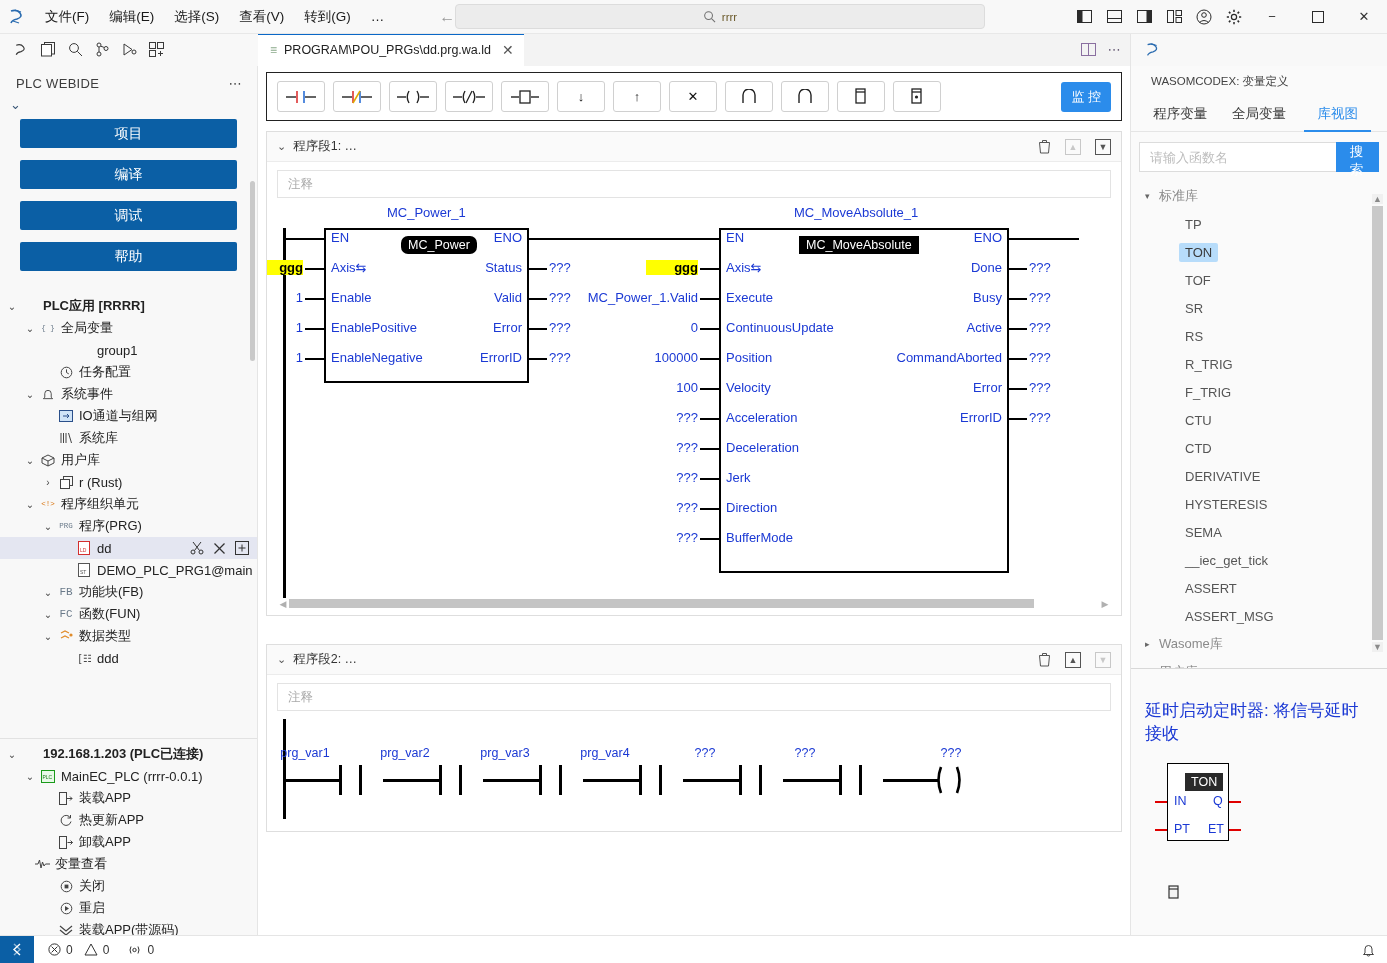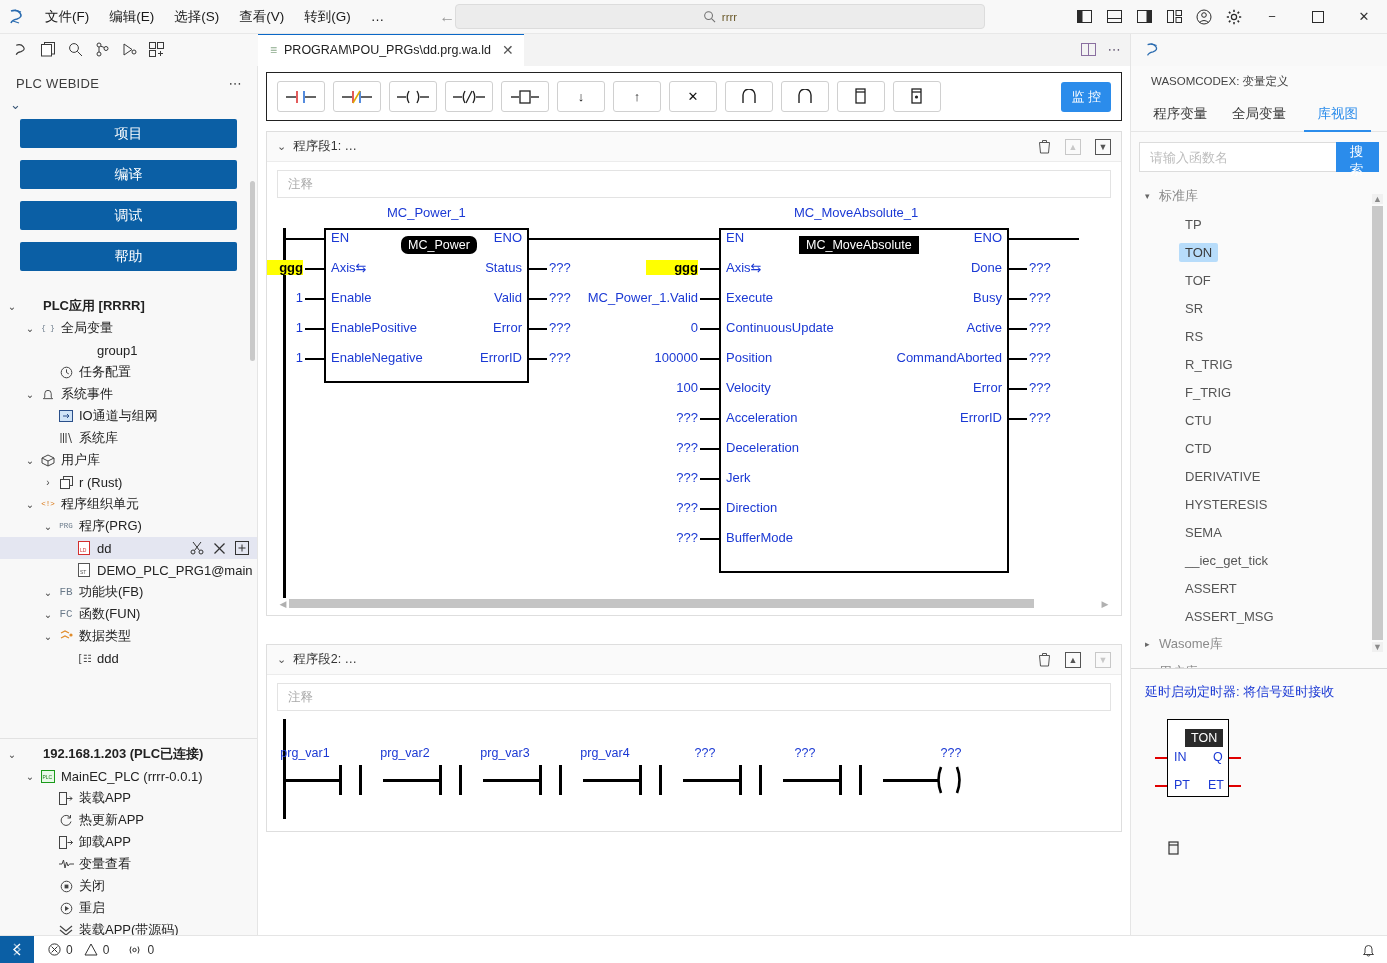--- a/index.html
+++ b/index.html
@@ -152,21 +152,21 @@
   .lib-row .caret { width:14px; color:#666; font-size:9px; }
   .lib-row.grp { color:#8a8a8a; }
   .lib-item { padding-left: 48px; }
   .lib-item .chip { display:inline-block; padding: 2px 6px; border-radius:2px; }
   .lib-item.sel .chip { background:#b7dcfa; color:#3a3a3a; }
   .lib-scroll { position:absolute; right:4px; top:16px; bottom: 16px; width:11px; }
   .lib-scroll .up, .lib-scroll .dn { color:#8a8a8a; font-size:9px; text-align:center; background:#f0f0f0;}
   .lib-scroll .bar { position:absolute; top:12px; bottom:12px; left:0; width:11px; background:#c9c9c9;}
   .rp-divider { border-top:1px solid #d8d8d8; }
   .preview { padding: 14px 14px 0 14px; }
-  .preview .desc { color:#1b39d4; font-size:13px; margin-bottom: 14px; }
+  .preview .desc { color:#1b39d4; font-size:17px; margin-bottom: 14px; margin-top: 16px; }
   .ton-wrap { position:relative; height: 120px; }
   .ton-box { position:absolute; left:22px; top:4px; width:62px; height:78px; border:1.5px solid #000; background:#fff;}
   .ton-tag { position:absolute; left:40px; top:14px; background:#2a2a2a; color:#fff; font-size:12.5px; padding:2px 6px;}
   .ton-pin { position:absolute; color:#1b39d4; font-size:12.5px;}
   .ton-wire { position:absolute; background:#e00000; height:2px; width:12px;}
   .copy-ico { margin-top: 6px; padding-left: 22px; color:#333; }
 
   
   .statusbar {
     position:absolute; bottom:0; left:0; right:0; height:28px;
@@ -553,21 +553,21 @@
         <div class="tnode" style="padding-left:40px">
           <span class="tw"></span>
           <span class="tico">
             <svg width="14" height="13" viewBox="0 0 14 13">
               <rect x="0.5" y="0.5" width="7" height="12" stroke="#444" fill="none"></rect>
               <path d="M8.5 6.5 H13.5 M11.5 4.5 L13.5 6.5 L11.5 8.5" stroke="#444" fill="none"></path>
             </svg>
           </span>
           <span class="tlbl">卸载APP</span>
         </div>
-        <div class="tnode" style="padding-left:40px">
+        <div class="tnode" style="padding-left:16px">
           <span class="tw"></span>
           <span class="tico">
             <svg width="15" height="12" viewBox="0 0 15 12">
               <path d="M0 6 H3 L4.5 2 L6 10 L7.5 4 L9 8 L10.5 6 H15" stroke="#444" fill="none"></path>
             </svg>
           </span>
           <span class="tlbl">变量查看</span>
         </div>
         <div class="tnode" style="padding-left:40px">
           <span class="tw"></span>

